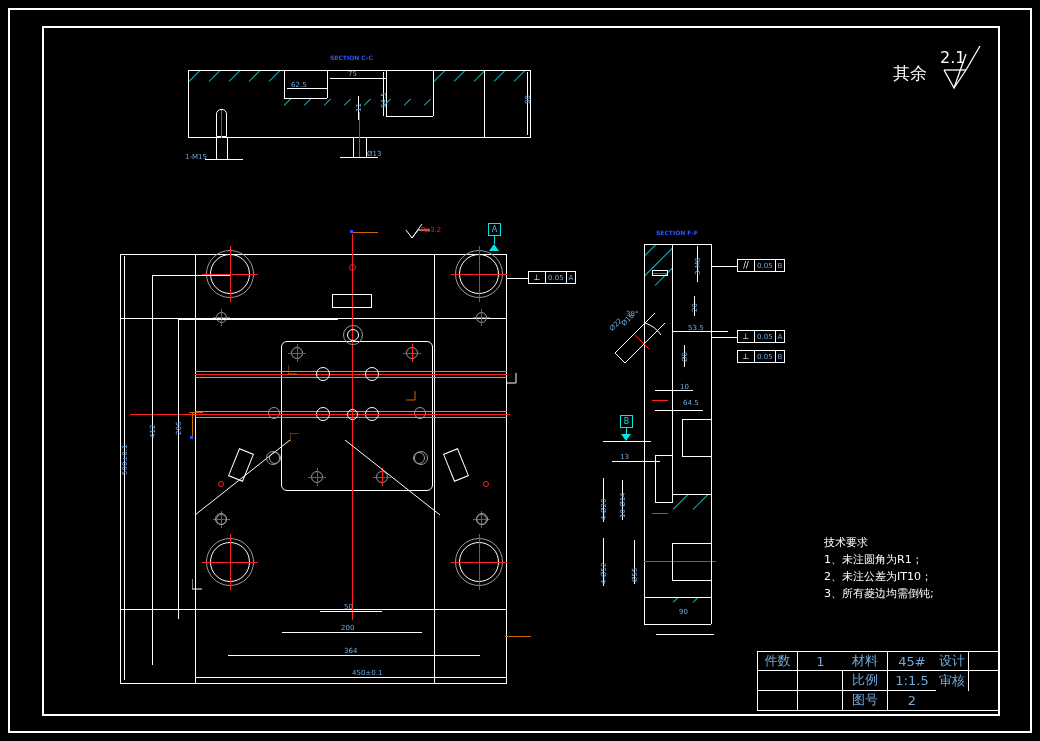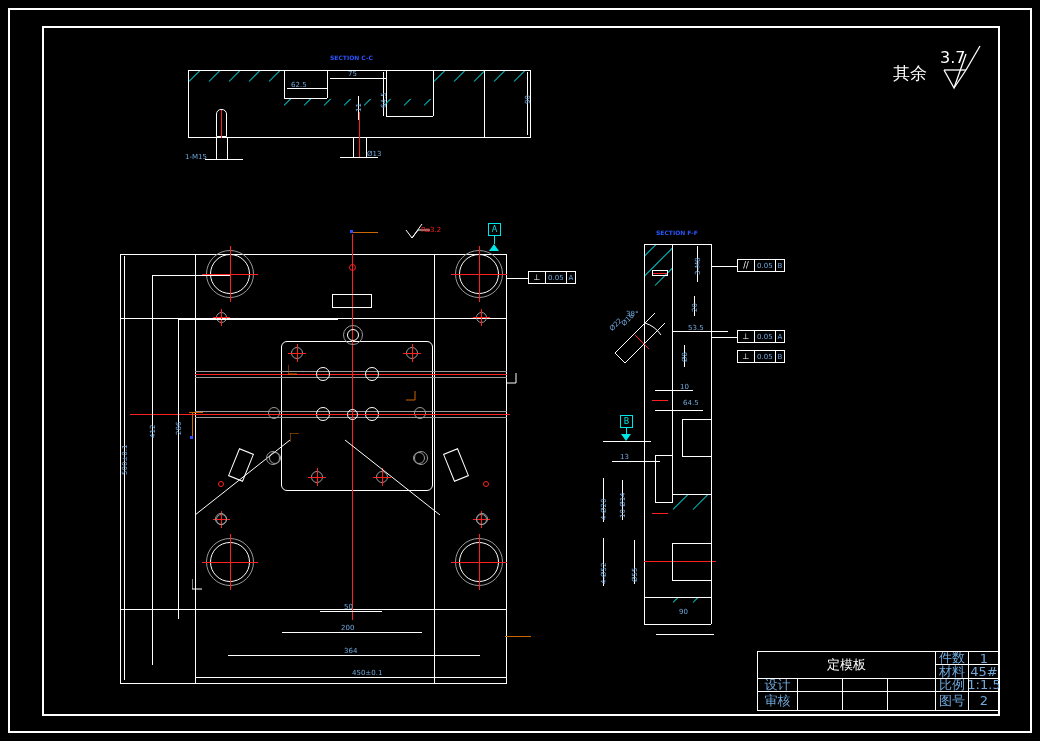--- a/index.html
+++ b/index.html
@@ -50,21 +50,21 @@
 </style>
 </head>
 <body>
 
 <div id="stage">
 
   <div class="border-outer"></div>
   <div class="border-inner"></div>
 
   <div class="qiyu" style="left:893px;top:62px;">其余</div>
-  <div class="ra-num" style="left:940px;top:48px;">3.7</div>
+  <div class="ra-num" style="left:940px;top:48px;">2.1</div>
   <svg style="position:absolute;left:936px;top:44px;" width="50" height="56">
     <polyline points="8,26 18,44 30,10" stroke="#ffffff" stroke-width="1.3" fill="none"></polyline>
     <line x1="18" y1="44" x2="30" y2="26" stroke="#ffffff" stroke-width="1.3"></line>
     <line x1="8" y1="26" x2="30" y2="26" stroke="#ffffff" stroke-width="1.3"></line>
     <line x1="30" y1="26" x2="44" y2="2" stroke="#ffffff" stroke-width="1.3"></line>
   </svg>
 
   <div class="txt bl" style="left:330px;top:54px;font-size:6px;">SECTION C-C</div>
 
   <div class="ln h" style="left:188px;top:70px;width:342px;"></div>
@@ -406,23 +406,26 @@
     <div>0.05</div>
     <div>A</div>
   </div>
   <div class="ln gray" style="left:712px;top:357px;width:26px;"></div>
   <div class="fcf" style="left:737px;top:350px;">
     <div class="sym">⊥</div>
     <div>0.05</div>
     <div>B</div>
   </div>
 
+  <div class="tech" style="left:824px;top:534px;">技术要求
+1、未注圆角为R1；
+2、未注公差为IT10；
+3、所有菱边均需倒钝;</div>
 
   <div id="titleblock">
-    <div class="tb-name" style="border-right:1px solid #fff;">定模板</div>
     <div>件数</div>
     <div class="nr">1</div>
     <div>材料</div>
     <div class="nr">45#</div>
     <div>设计</div>
     <div></div>
     <div></div>
     <div></div>
     <div>比例</div>
     <div class="nr">1:1.5</div>

